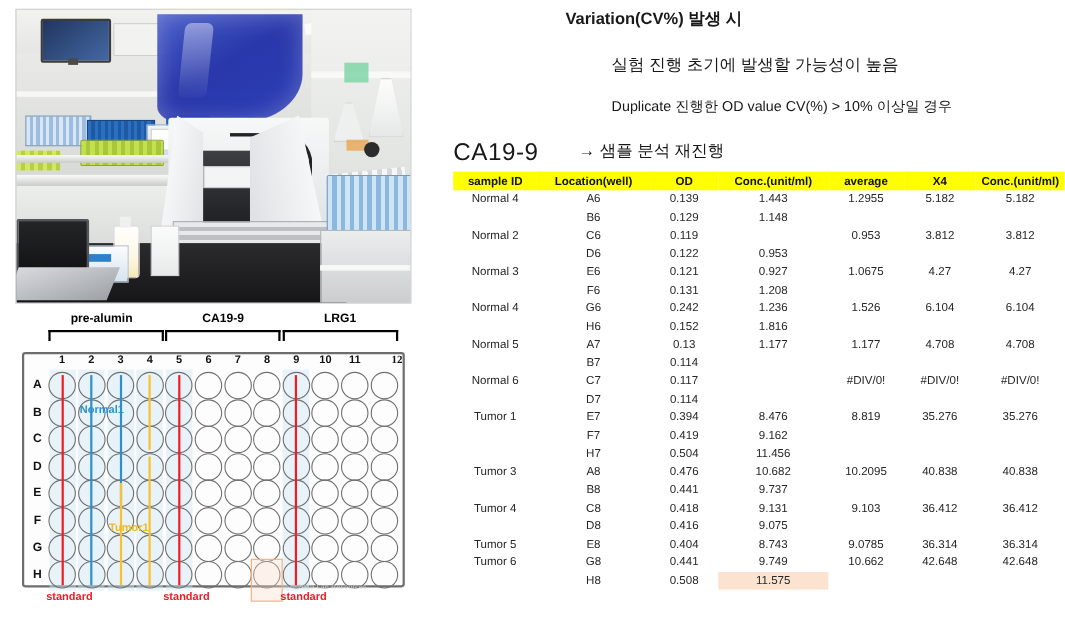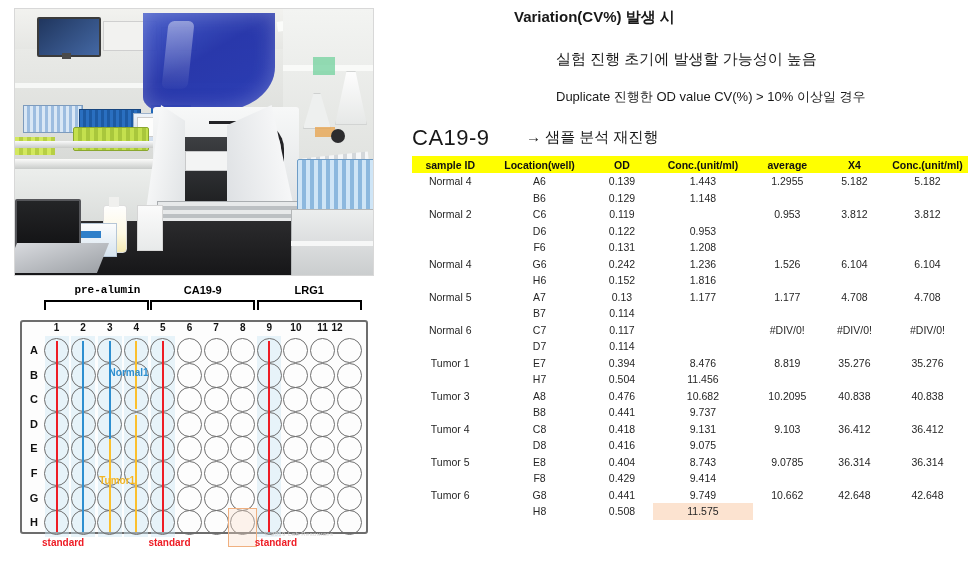--- a/index.html
+++ b/index.html
@@ -340,40 +340,40 @@
   <div class="ph ph-bottle2"></div>
   <div class="ph ph-coolbox"></div>
   <div class="ph ph-coolbox-lid"></div>
   <div class="ph ph-laptop-screen"></div>
   <div class="ph ph-laptop-base"></div>
 </div>
 
 <div id="plate-figure">
   <div class="bracket-row" id="bracket-row">
       <div class="bracket" style="left: 30px; width: 104.8px;"></div>
-      <div class="bracket-label" style="left: 41px; width: 104.8px; font-family: Liberation Mono, monospace;">pre-alumin</div>
+      <div class="bracket-label" style="left: 26px; width: 104.8px;">pre-alumin</div>
       <div class="bracket" style="left: 136.4px; width: 104.8px;"></div>
       <div class="bracket-label" style="left: 136.4px; width: 104.8px;">CA19-9</div>
       <div class="bracket" style="left: 242.8px; width: 104.8px;"></div>
       <div class="bracket-label" style="left: 242.8px; width: 104.8px;">LRG1</div>
     </div>
   <div class="plate-box"></div>
   <div class="col-nums" id="col-nums" style="left: 0px;">
       <div class="col-num" style="left: 29.5px; top: 0px;">1</div>
       <div class="col-num" style="left: 56.1px; top: 0px;">2</div>
       <div class="col-num" style="left: 82.7px; top: 0px;">3</div>
       <div class="col-num" style="left: 109.3px; top: 0px;">4</div>
       <div class="col-num" style="left: 135.9px; top: 0px;">5</div>
       <div class="col-num" style="left: 162.5px; top: 0px;">6</div>
       <div class="col-num" style="left: 189.1px; top: 0px;">7</div>
       <div class="col-num" style="left: 215.7px; top: 0px;">8</div>
       <div class="col-num" style="left: 242.3px; top: 0px;">9</div>
       <div class="col-num" style="left: 268.9px; top: 0px;">10</div>
       <div class="col-num" style="left: 295.5px; top: 0px;">11</div>
-      <div class="col-num" style="left: 310px; top: 0px;">12</div>
+      <div class="col-num" style="left: 334px; top: 0px; font-family: Liberation Serif, serif;">12</div>
     </div>
   <div class="row-letters" id="row-letters" style="left: 0px; top: 0px;">
       <div class="row-letter" style="left: 12px; top: 58px;">A</div>
       <div class="row-letter" style="left: 12px; top: 82.6px;">B</div>
       <div class="row-letter" style="left: 12px; top: 107.2px;">C</div>
       <div class="row-letter" style="left: 12px; top: 131.8px;">D</div>
       <div class="row-letter" style="left: 12px; top: 156.4px;">E</div>
       <div class="row-letter" style="left: 12px; top: 181px;">F</div>
       <div class="row-letter" style="left: 12px; top: 205.6px;">G</div>
       <div class="row-letter" style="left: 12px; top: 230.2px;">H</div>
@@ -482,21 +482,21 @@
       <div class="well" style="left: 296px; top: 224.2px;"></div>
       <div class="well" style="left: 322.6px; top: 224.2px;"></div>
       <div class="vline red" style="left: 41.5px; top: 55px; height: 191.2px;"></div>
       <div class="vline red" style="left: 147.9px; top: 55px; height: 191.2px;"></div>
       <div class="vline red" style="left: 254.3px; top: 55px; height: 191.2px;"></div>
       <div class="vline blue" style="left: 68.1px; top: 55px; height: 191.2px;"></div>
       <div class="vline blue" style="left: 94.7px; top: 55px; height: 117.4px;"></div>
       <div class="vline yellow" style="left: 94.7px; top: 153.4px; height: 92.8px;"></div>
       <div class="vline yellow" style="left: 121.3px; top: 55px; height: 68.2px;"></div>
       <div class="vline yellow" style="left: 121.3px; top: 128.8px; height: 117.4px;"></div>
-      <div class="sample-tag normal" style="left: 58.6px; top: 80.6px; margin-left: 36px;">Normal1</div>
+      <div class="sample-tag normal" style="left: 58.6px; top: 80.6px;">Normal1</div>
       <div class="sample-tag tumor" style="left: 85.2px; top: 189px;">Tumor1</div>
       <div class="well-highlight" style="left: 214.2px; top: 222.2px; width: 29px; height: 39px;"></div>
       <div class="std-label" style="left: 28px; top: 251.2px;">standard</div>
       <div class="std-label" style="left: 134.4px; top: 251.2px;">standard</div>
       <div class="std-label" style="left: 240.8px; top: 251.2px;">standard</div>
     </div>
   <div class="plate-watermark">© 2019 Lab Resources</div>
 </div>
 
 <div class="txt-line" id="title-cv">Variation(CV%) 발생 시</div>
@@ -548,20 +548,29 @@
       <tr>
         <td class="c-sample"></td>
         <td class="c-loc">D6</td>
         <td class="c-od">0.122</td>
         <td class="c-conc">0.953</td>
         <td class="c-avg"></td>
         <td class="c-x4"></td>
         <td class="c-conc2"></td>
       </tr>
       <tr>
+        <td class="c-sample">Normal 3</td>
+        <td class="c-loc">E6</td>
+        <td class="c-od">0.121</td>
+        <td class="c-conc">0.927</td>
+        <td class="c-avg">1.0675</td>
+        <td class="c-x4">4.27</td>
+        <td class="c-conc2">4.27</td>
+      </tr>
+      <tr>
         <td class="c-sample"></td>
         <td class="c-loc">F6</td>
         <td class="c-od">0.131</td>
         <td class="c-conc">1.208</td>
         <td class="c-avg"></td>
         <td class="c-x4"></td>
         <td class="c-conc2"></td>
       </tr>
       <tr>
         <td class="c-sample">Normal 4</td>
@@ -621,20 +630,29 @@
         <td class="c-sample">Tumor 1</td>
         <td class="c-loc">E7</td>
         <td class="c-od">0.394</td>
         <td class="c-conc">8.476</td>
         <td class="c-avg">8.819</td>
         <td class="c-x4">35.276</td>
         <td class="c-conc2">35.276</td>
       </tr>
       <tr>
         <td class="c-sample"></td>
+        <td class="c-loc">F7</td>
+        <td class="c-od">0.419</td>
+        <td class="c-conc">9.162</td>
+        <td class="c-avg"></td>
+        <td class="c-x4"></td>
+        <td class="c-conc2"></td>
+      </tr>
+      <tr>
+        <td class="c-sample"></td>
         <td class="c-loc">H7</td>
         <td class="c-od">0.504</td>
         <td class="c-conc">11.456</td>
         <td class="c-avg"></td>
         <td class="c-x4"></td>
         <td class="c-conc2"></td>
       </tr>
       <tr>
         <td class="c-sample">Tumor 3</td>
         <td class="c-loc">A8</td>
@@ -674,29 +692,20 @@
       <tr>
         <td class="c-sample">Tumor 5</td>
         <td class="c-loc">E8</td>
         <td class="c-od">0.404</td>
         <td class="c-conc">8.743</td>
         <td class="c-avg">9.0785</td>
         <td class="c-x4">36.314</td>
         <td class="c-conc2">36.314</td>
       </tr>
       <tr>
-        <td class="c-sample"></td>
-        <td class="c-loc">F8</td>
-        <td class="c-od">0.429</td>
-        <td class="c-conc">9.414</td>
-        <td class="c-avg"></td>
-        <td class="c-x4"></td>
-        <td class="c-conc2"></td>
-      </tr>
-      <tr>
         <td class="c-sample">Tumor 6</td>
         <td class="c-loc">G8</td>
         <td class="c-od">0.441</td>
         <td class="c-conc">9.749</td>
         <td class="c-avg">10.662</td>
         <td class="c-x4">42.648</td>
         <td class="c-conc2">42.648</td>
       </tr>
       <tr>
         <td class="c-sample"></td>

